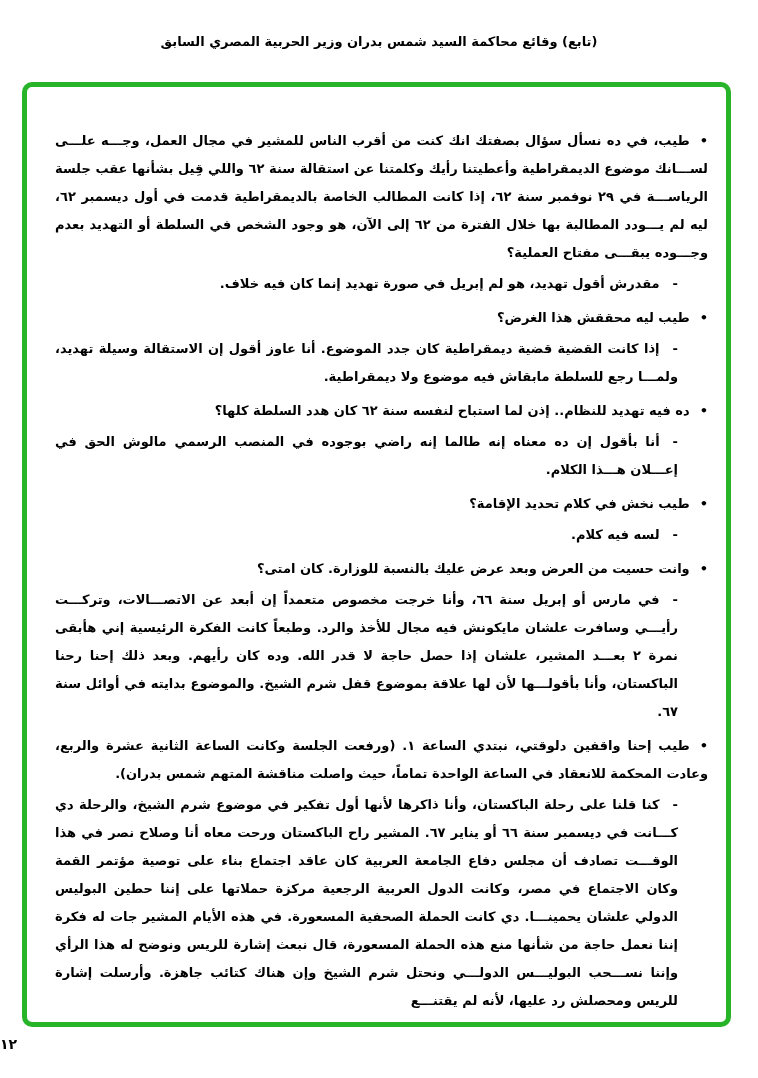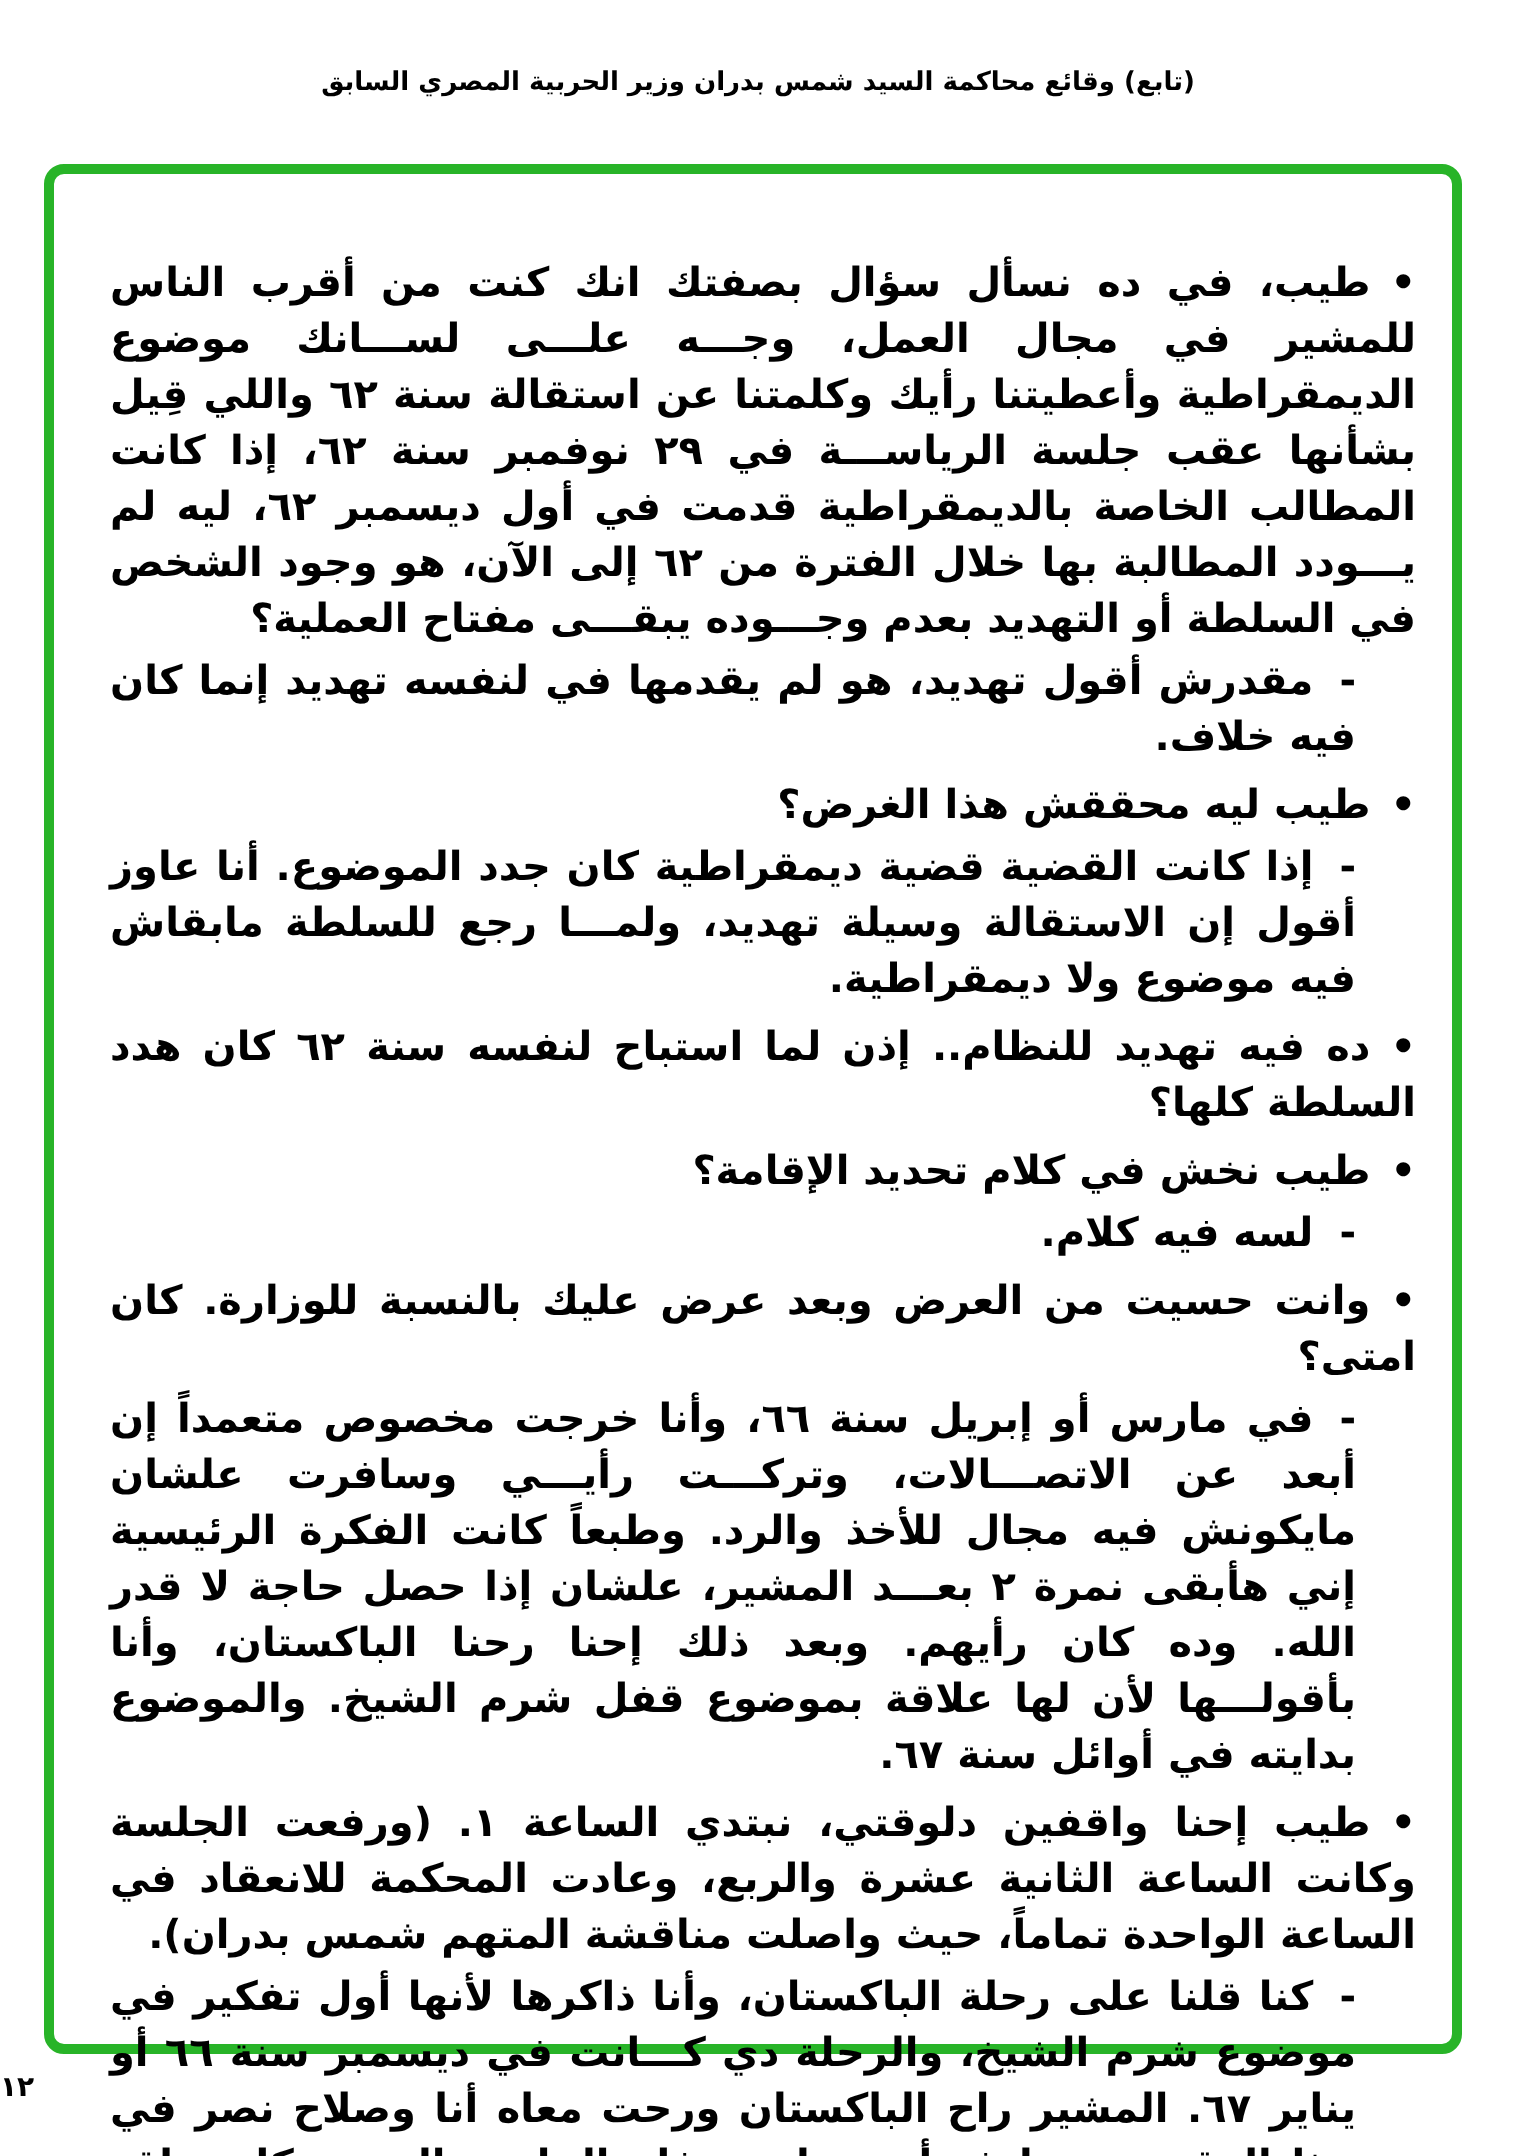--- a/index.html
+++ b/index.html
@@ -41,21 +41,21 @@
     position: absolute;
     top: 40px;
     right: 18px;
     left: 28px;
     bottom: 8px;
     direction: rtl;
   }
   .para {
     direction: rtl;
     text-align: justify;
-    font-size: 20px;
+    font-size: 13px;
     font-weight: bold;
     line-height: 28px;
     margin: 0;
   }
   .para.question { margin-top: 6px; }
   .para.question:first-child { margin-top: 0; }
   .para.answer { margin-top: 3px; margin-right: 30px; }
   .marker { padding-left: 10px; }
   .para.answer .marker { padding-left: 13px; }
   .page-footer {
@@ -71,24 +71,25 @@
   }
 </style>
 </head>
 <body style="background: rgb(255, 255, 255); color: rgb(0, 0, 0);">
 
 <div class="page-header">(تابع) وقائع محاكمة السيد شمس بدران وزير الحربية المصري السابق</div>
 
 <div class="transcript-box" style="border-color: rgb(40, 180, 40);">
   <div class="box-content">
       <div class="para question"><span class="marker">•</span><span>طيب، في ده نسأل سؤال بصفتك انك كنت من أقرب الناس للمشير في مجال العمل، وجـــه علـــى لســـانك موضوع الديمقراطية وأعطيتنا رأيك وكلمتنا عن استقالة سنة ٦٢ واللي قِيل بشأنها عقب جلسة الرياســـة في ٢٩ نوفمبر سنة ٦٢، إذا كانت المطالب الخاصة بالديمقراطية قدمت في أول ديسمبر ٦٢، ليه لم يـــودد المطالبة بها خلال الفترة من ٦٢ إلى الآن، هو وجود الشخص في السلطة أو التهديد بعدم وجـــوده يبقـــى مفتاح العملية؟</span></div>
-      <div class="para answer"><span class="marker">-</span><span>مقدرش أقول تهديد، هو لم يقدمها في لنفسه تهديد إنما كان فيه خلاف.</span></div>
+      <div class="para answer"><span class="marker">-</span><span>مقدرش أقول تهديد، هو لم إبريل في صورة تهديد إنما كان فيه خلاف.</span></div>
       <div class="para question"><span class="marker">•</span><span>طيب ليه محققش هذا الغرض؟</span></div>
       <div class="para answer"><span class="marker">-</span><span>إذا كانت القضية قضية ديمقراطية كان جدد الموضوع. أنا عاوز أقول إن الاستقالة وسيلة تهديد، ولمـــا رجع للسلطة مابقاش فيه موضوع ولا ديمقراطية.</span></div>
       <div class="para question"><span class="marker">•</span><span>ده فيه تهديد للنظام.. إذن لما استباح لنفسه سنة ٦٢ كان هدد السلطة كلها؟</span></div>
+      <div class="para answer"><span class="marker">-</span><span>أنا بأقول إن ده معناه إنه طالما إنه راضي بوجوده في المنصب الرسمي مالوش الحق في إعـــلان هـــذا الكلام.</span></div>
       <div class="para question"><span class="marker">•</span><span>طيب نخش في كلام تحديد الإقامة؟</span></div>
       <div class="para answer"><span class="marker">-</span><span>لسه فيه كلام.</span></div>
       <div class="para question"><span class="marker">•</span><span>وانت حسيت من العرض وبعد عرض عليك بالنسبة للوزارة. كان امتى؟</span></div>
       <div class="para answer"><span class="marker">-</span><span>في مارس أو إبريل سنة ٦٦، وأنا خرجت مخصوص متعمداً إن أبعد عن الاتصـــالات، وتركـــت رأيـــي وسافرت علشان مايكونش فيه مجال للأخذ والرد. وطبعاً كانت الفكرة الرئيسية إني هأبقى نمرة ٢ بعـــد المشير، علشان إذا حصل حاجة لا قدر الله. وده كان رأيهم. وبعد ذلك إحنا رحنا الباكستان، وأنا بأقولـــها لأن لها علاقة بموضوع قفل شرم الشيخ. والموضوع بدايته في أوائل سنة ٦٧.</span></div>
       <div class="para question"><span class="marker">•</span><span>طيب إحنا واقفين دلوقتي، نبتدي الساعة ١. (ورفعت الجلسة وكانت الساعة الثانية عشرة والربع، وعادت المحكمة للانعقاد في الساعة الواحدة تماماً، حيث واصلت مناقشة المتهم شمس بدران).</span></div>
       <div class="para answer"><span class="marker">-</span><span>كنا قلنا على رحلة الباكستان، وأنا ذاكرها لأنها أول تفكير في موضوع شرم الشيخ، والرحلة دي كـــانت في ديسمبر سنة ٦٦ أو يناير ٦٧. المشير راح الباكستان ورحت معاه أنا وصلاح نصر في هذا الوقـــت تصادف أن مجلس دفاع الجامعة العربية كان عاقد اجتماع بناء على توصية مؤتمر القمة وكان الاجتماع في مصر، وكانت الدول العربية الرجعية مركزة حملاتها على إننا حطين البوليس الدولي علشان يحمينـــا. دي كانت الحملة الصحفية المسعورة. في هذه الأيام المشير جات له فكرة إننا نعمل حاجة من شأنها منع هذه الحملة المسعورة، قال نبعث إشارة للريس ونوضح له هذا الرأي وإننا نســـحب البوليـــس الدولـــي ونحتل شرم الشيخ وإن هناك كتائب جاهزة. وأرسلت إشارة للريس ومحصلش رد عليها، لأنه لم يقتنـــع</span></div>
     </div>
 </div>
 
 <div class="page-footer">١٢</div>

